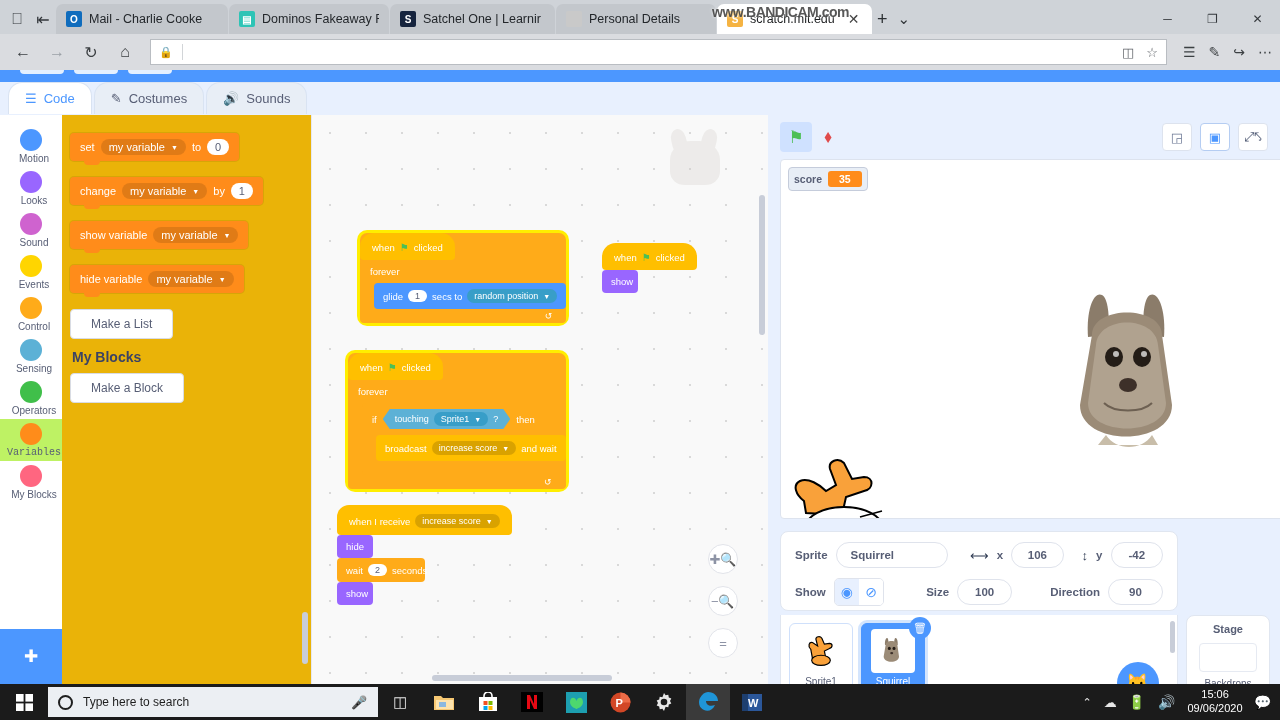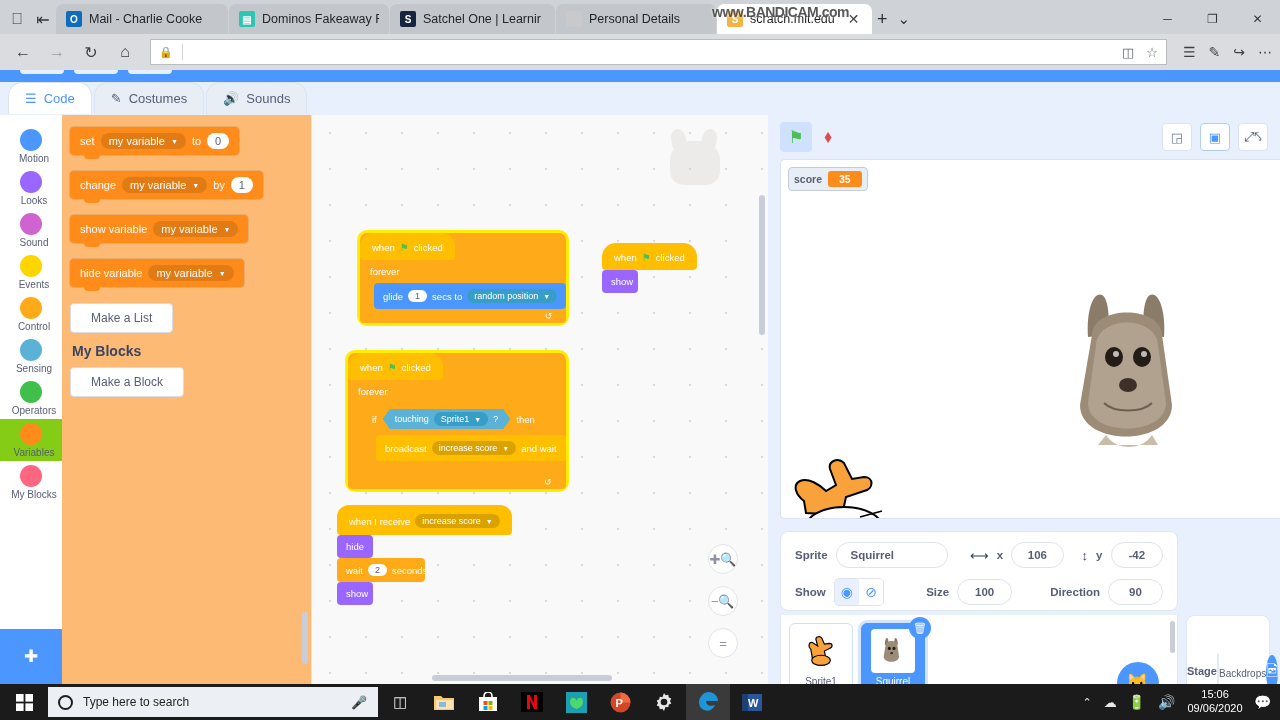--- a/index.html
+++ b/index.html
@@ -77,28 +77,28 @@
   .workspace { position: absolute; top: 45px; left: 0; width: 1280px; height: 569px; display: flex; }
 
   
   .palette-wrap { width: 312px; background: #fff; display: flex; position: relative; border-right: 1px solid #e6e8f0;}
   .cat-col { width: 62px; background: #fff; display: flex; flex-direction: column;
              align-items: center; padding-top: 10px; position: relative; }
   .cat {
     width: 62px; padding: 4px 0 3px; display: flex; flex-direction: column;
     align-items: center; gap: 2px; cursor: pointer;
   }
-  .cat.sel { background: #84cc16; }
+  .cat.sel { background: #bef264; font-family: Liberation Mono, monospace; }
   .cat .dot { width: 22px; height: 22px; border-radius: 50%; }
   .cat .cname { font-size: 10px; color: #575e75; padding-left: 6px; }
   .add-ext {
     position: absolute; bottom: 0; left: 0; width: 62px; height: 55px; background: #4c97ff;
     display: flex; align-items: center; justify-content: center; color: #fff; font-size: 17px;
   }
-  .blocks-col { flex: 1; background: #fdba74; position: relative; padding: 12px 0 0 8px; overflow: hidden; }
+  .blocks-col { flex: 1; background: #eab308; position: relative; padding: 18px 0 0 8px; overflow: hidden; }
 
   
   .blk {
     position: relative; display: inline-flex; align-items: center; gap: 6px;
     color: #fff; font-size: 11px; border-radius: 4px; padding: 6px 10px;
     box-shadow: 0 0 0 1px rgba(0,0,0,.08);
   }
   .blk.var { background: #ff8c1a; }
   .blk::after {
     content: ''; position: absolute; left: 14px; bottom: -4px; width: 16px; height: 5px;
@@ -242,21 +242,21 @@
     position: absolute; top: -7px; right: -7px; width: 22px; height: 22px; border-radius: 50%;
     background: #4c97ff; display: flex; align-items: center; justify-content: center; color: #fff; font-size: 11px;
   }
   .add-sprite-btn {
     position: absolute; right: 18px; bottom: 14px; width: 42px; height: 42px; border-radius: 50%;
     background: #4c97ff; color: #fff; display: flex; align-items: center; justify-content: center; font-size: 18px;
   }
   .stage-pane {
     position: absolute; left: 418px; top: 500px; width: 84px; height: 104px;
     background: #fff; border: 1px solid #e0e6f0; border-radius: 8px 8px 0 0;
-    display: flex; flex-direction: row; align-items: center; padding-top: 7px;
+    display: flex; flex-direction: column; align-items: center; padding-top: 7px;
   }
   .stage-pane-title { font-size: 11px; font-weight: bold; color: #575e75; }
   .stage-thumb { width: 58px; height: 44px; border: 1px solid #e6eaf2; border-radius: 4px; margin-top: 8px; }
   .backdrops-lbl { font-size: 10px; color: #575e75; margin-top: 6px; }
   .backdrop-btn { width: 36px; height: 36px; border-radius: 50%; background: #4c97ff; color: #fff;
                   display: flex; align-items: center; justify-content: center; font-size: 15px; margin-top: 4px; }
   .right-scroll-arrow { position: absolute; right: 4px; bottom: 4px; color: #9aa3b5; font-size: 11px; }
   .sprite-list-scroll { position: absolute; right: 2px; top: 6px; width: 5px; height: 32px;
                         background: #c8cdd8; border-radius: 3px; }
 

